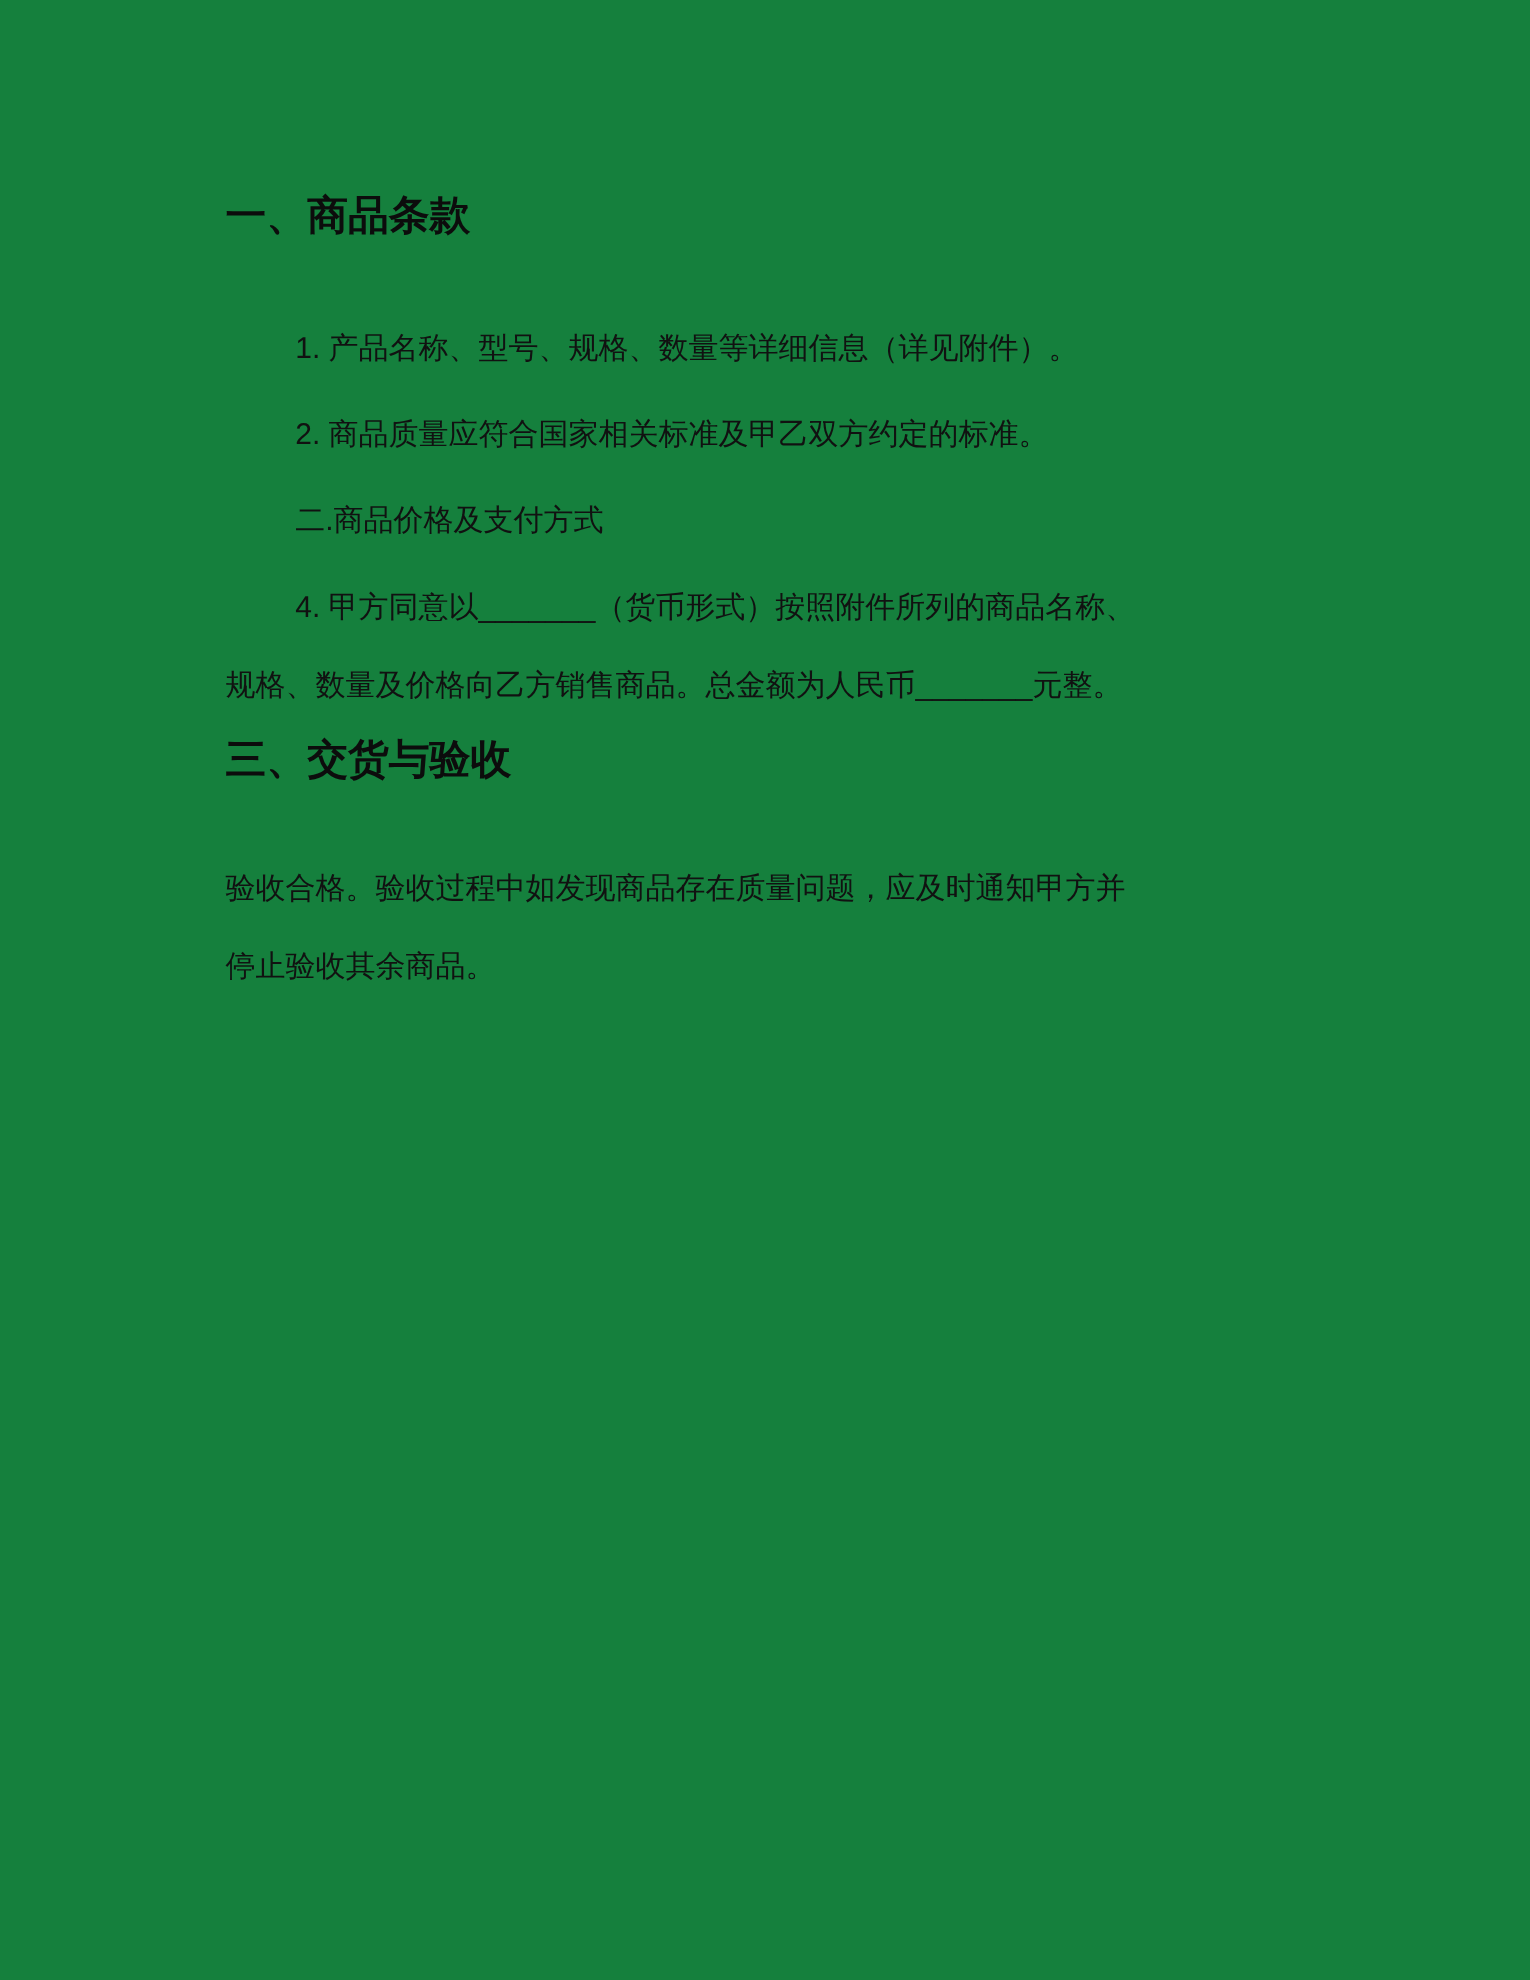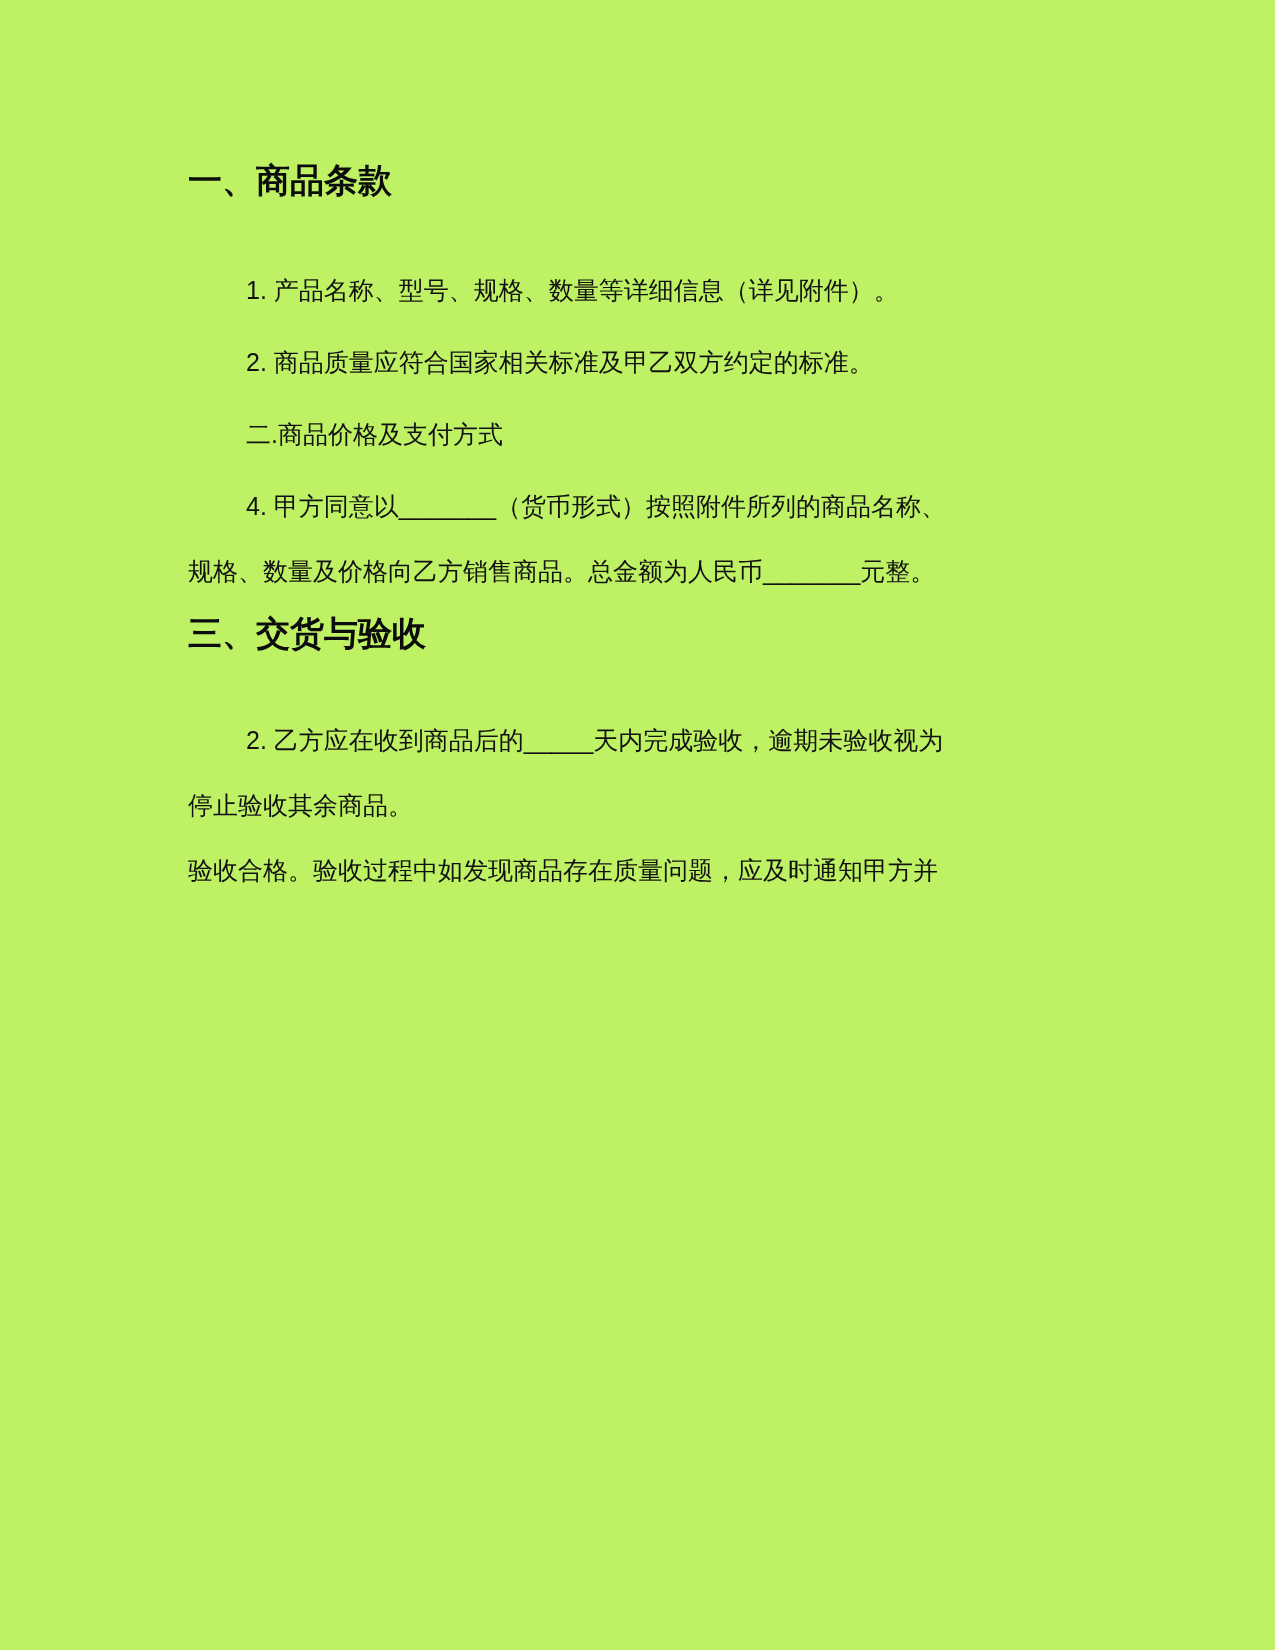--- a/index.html
+++ b/index.html
@@ -1,20 +1,20 @@
 <!DOCTYPE html>
 <html><head>
 <meta charset="utf-8">
 <style>
   html, body { margin: 0; padding: 0; background: #ffffff; }
   .page {
     position: relative;
     width: 1275px;
     height: 1650px;
-    background: #bef264;
+    background: #15803d;
     overflow: hidden;
     font-family: "Liberation Sans", sans-serif;
   }
   .content {
     position: absolute;
     left: 188px;
     top: 158px;
     width: 900px;
     color: #111111;
   }
@@ -60,19 +60,18 @@
     <div class="para">
       <div class="line first">4. 甲方同意以_______（货币形式）按照附件所列的商品名称、</div>
       <div class="line">规格、数量及价格向乙方销售商品。总金额为人民币_______元整。</div>
     </div>
 
 
     <h1 class="sec-heading second">三、交货与验收</h1>
 
 
     <div class="para">
-      <div class="line first">2. 乙方应在收到商品后的_____天内完成验收，逾期未验收视为</div>
+      <div class="line">验收合格。验收过程中如发现商品存在质量问题，应及时通知甲方并</div>
       <div class="line">停止验收其余商品。</div>
-      <div class="line">验收合格。验收过程中如发现商品存在质量问题，应及时通知甲方并</div>
     </div>
 
   </div>
 </div>
 
 </body></html>

